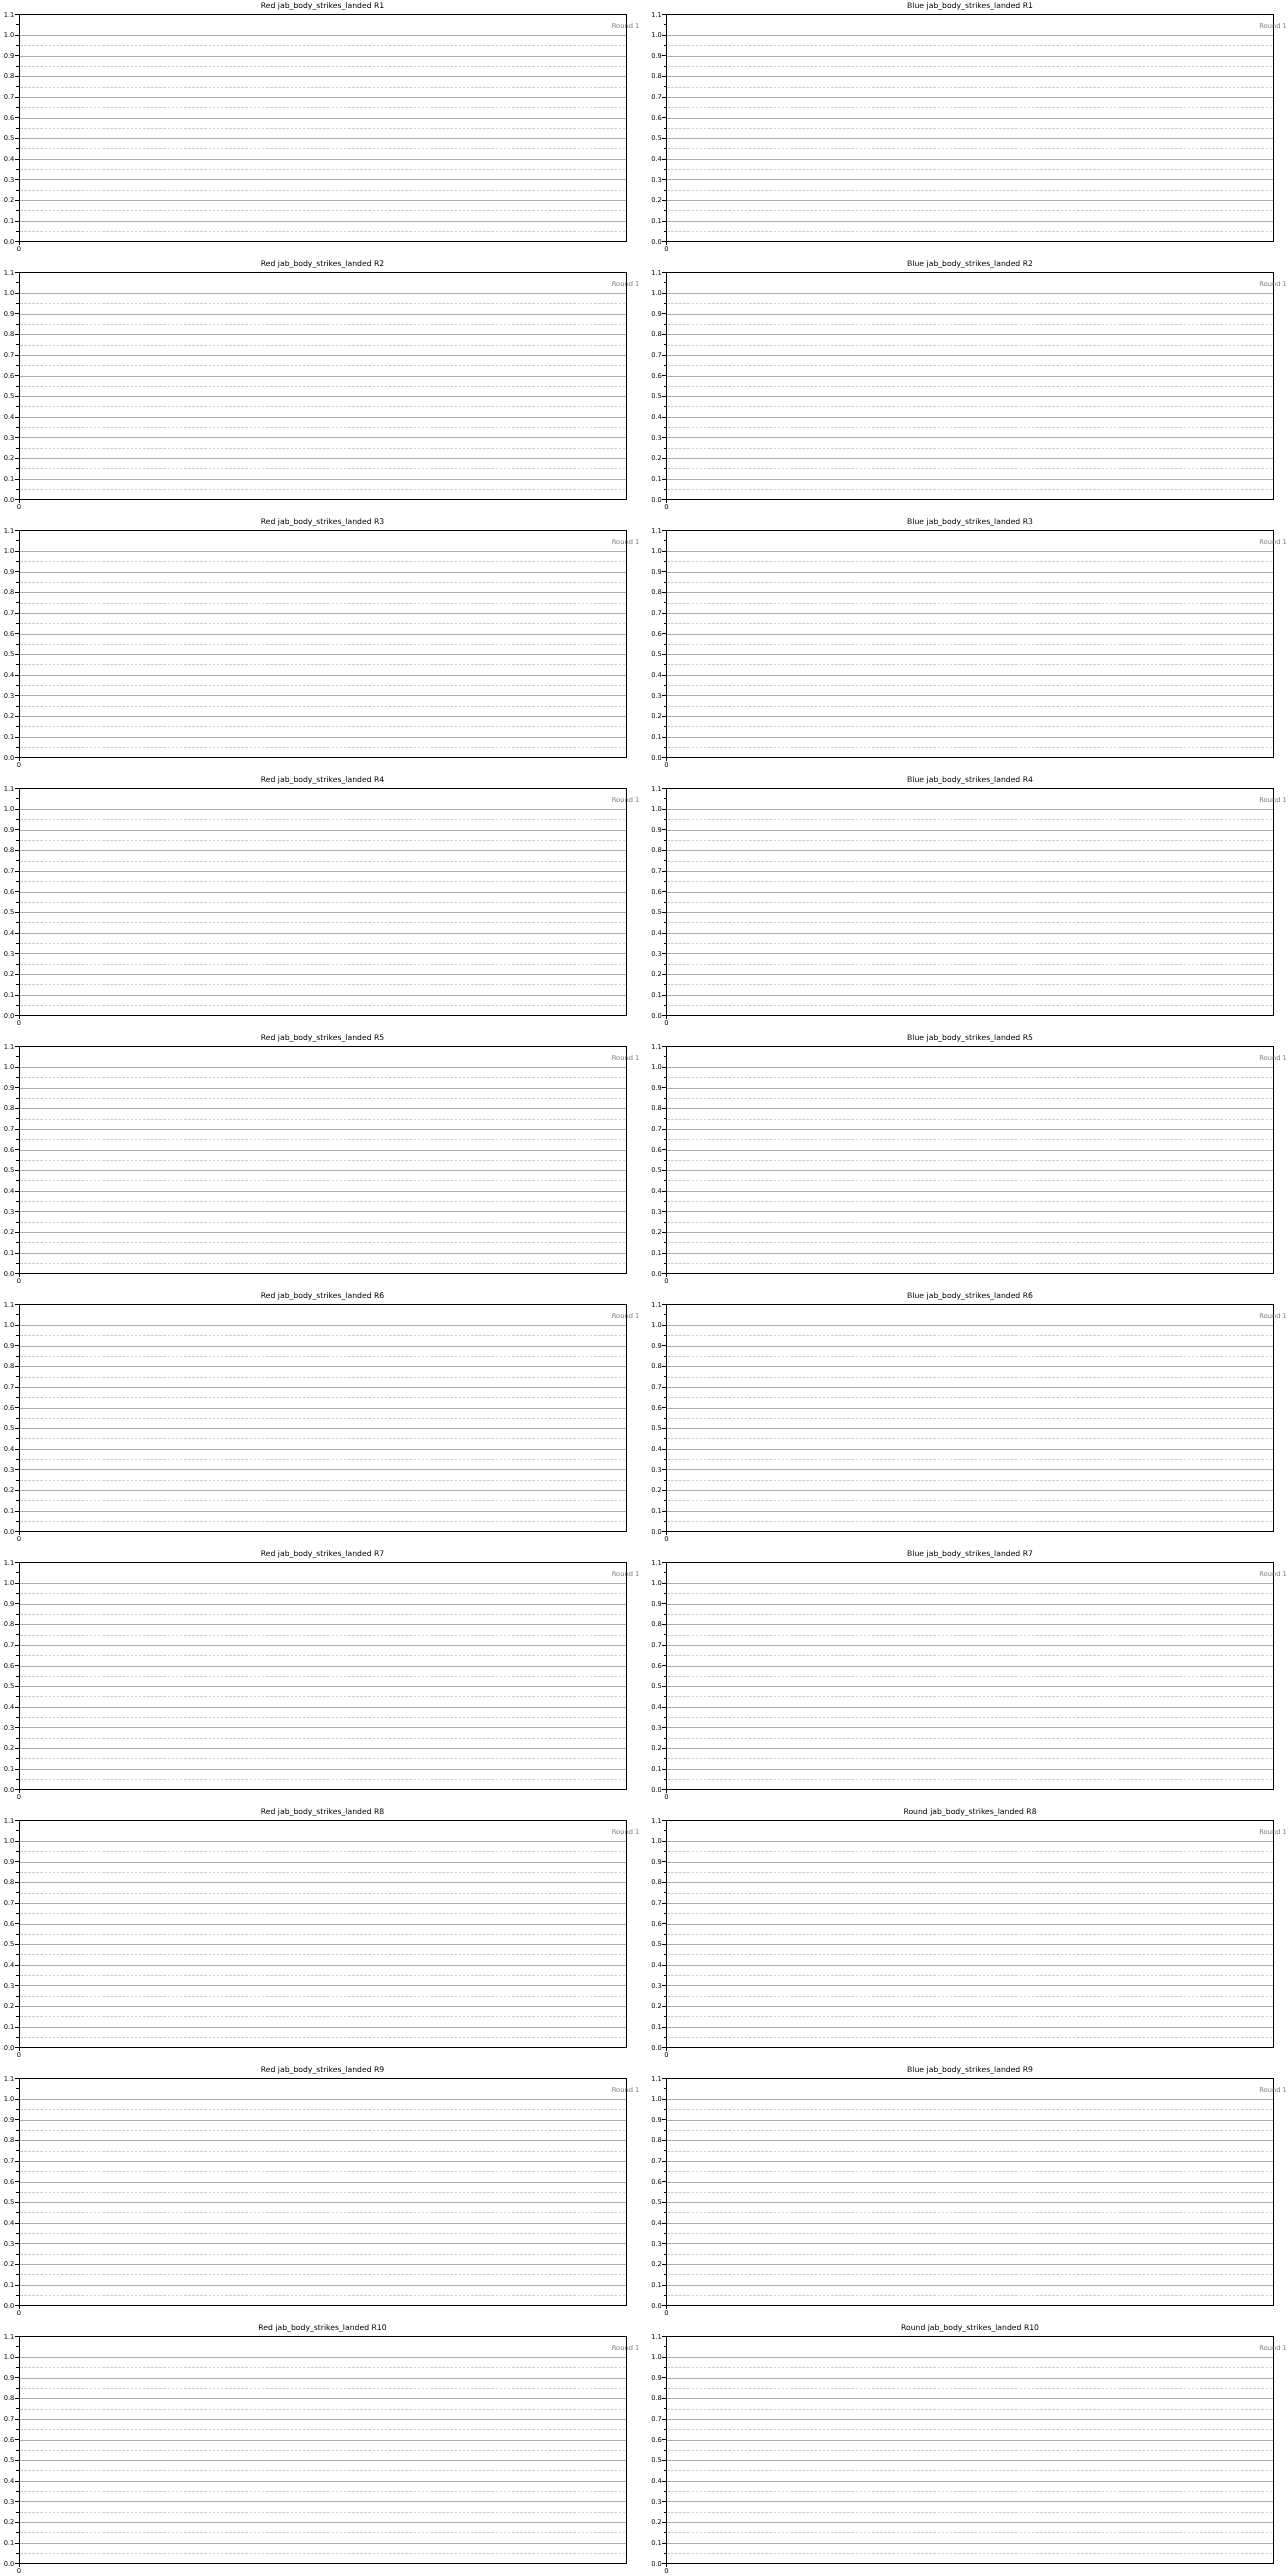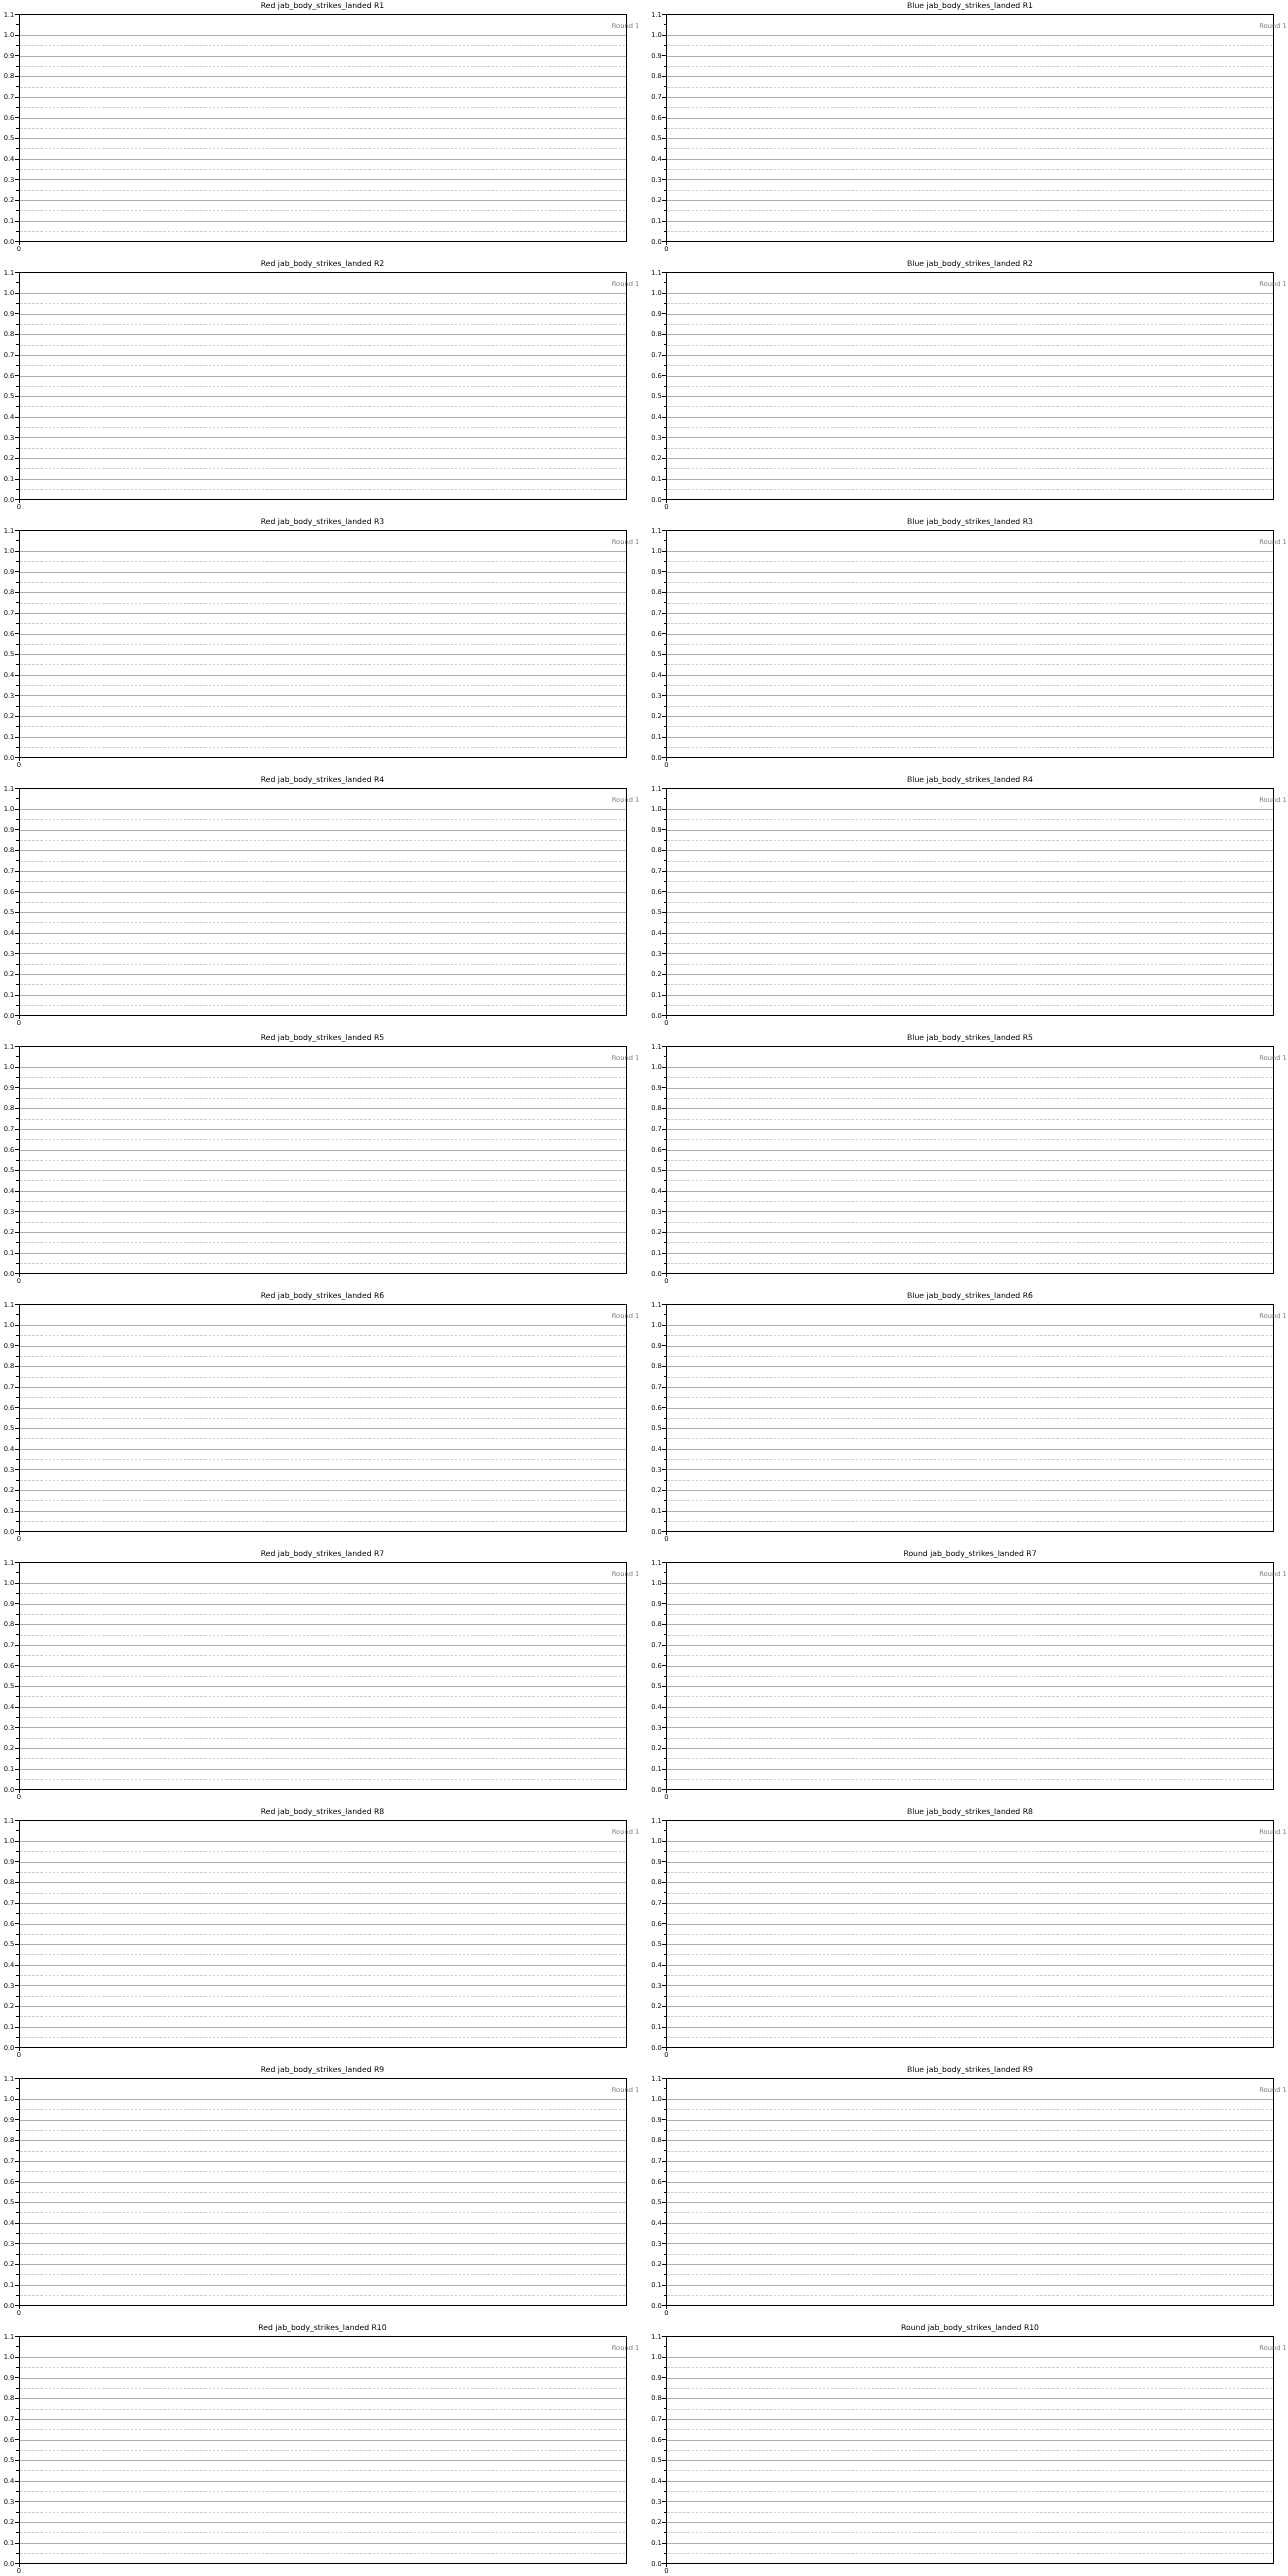--- a/index.html
+++ b/index.html
@@ -859,21 +859,21 @@
         <div class="ytick minor" style="top: 71px;"></div>
         <div class="gridline minor" style="top: 51px;"></div>
         <div class="ytick minor" style="top: 51px;"></div>
         <div class="gridline minor" style="top: 30px;"></div>
         <div class="ytick minor" style="top: 30px;"></div>
         <div class="gridline minor" style="top: 9.6px;"></div>
         <div class="ytick minor" style="top: 9.4px;"></div>
       </div>
   </div>
     <div class="cell col-right">
-    <div class="chart-title">Round jab_body_strikes_landed R7</div>
+    <div class="chart-title">Blue jab_body_strikes_landed R7</div>
     <div class="plot">
       <div class="legend">Round 1</div>
       <div class="xtick"></div>
       <div class="xlabel">0</div>
     <div class="ytick" style="top: 226px;"></div>
         <div class="ylabel" style="top: 227px;">0.0</div>
         <div class="gridline" style="top: 206px;"></div>
         <div class="ytick" style="top: 206px;"></div>
         <div class="ylabel" style="top: 206px;">0.1</div>
         <div class="gridline" style="top: 185px;"></div>
@@ -987,21 +987,21 @@
         <div class="ytick minor" style="top: 71px;"></div>
         <div class="gridline minor" style="top: 51px;"></div>
         <div class="ytick minor" style="top: 51px;"></div>
         <div class="gridline minor" style="top: 30px;"></div>
         <div class="ytick minor" style="top: 30px;"></div>
         <div class="gridline minor" style="top: 9.6px;"></div>
         <div class="ytick minor" style="top: 9.4px;"></div>
       </div>
   </div>
     <div class="cell col-right">
-    <div class="chart-title">Blue jab_body_strikes_landed R8</div>
+    <div class="chart-title">Round jab_body_strikes_landed R8</div>
     <div class="plot">
       <div class="legend">Round 1</div>
       <div class="xtick"></div>
       <div class="xlabel">0</div>
     <div class="ytick" style="top: 226px;"></div>
         <div class="ylabel" style="top: 227px;">0.0</div>
         <div class="gridline" style="top: 206px;"></div>
         <div class="ytick" style="top: 206px;"></div>
         <div class="ylabel" style="top: 206px;">0.1</div>
         <div class="gridline" style="top: 185px;"></div>

